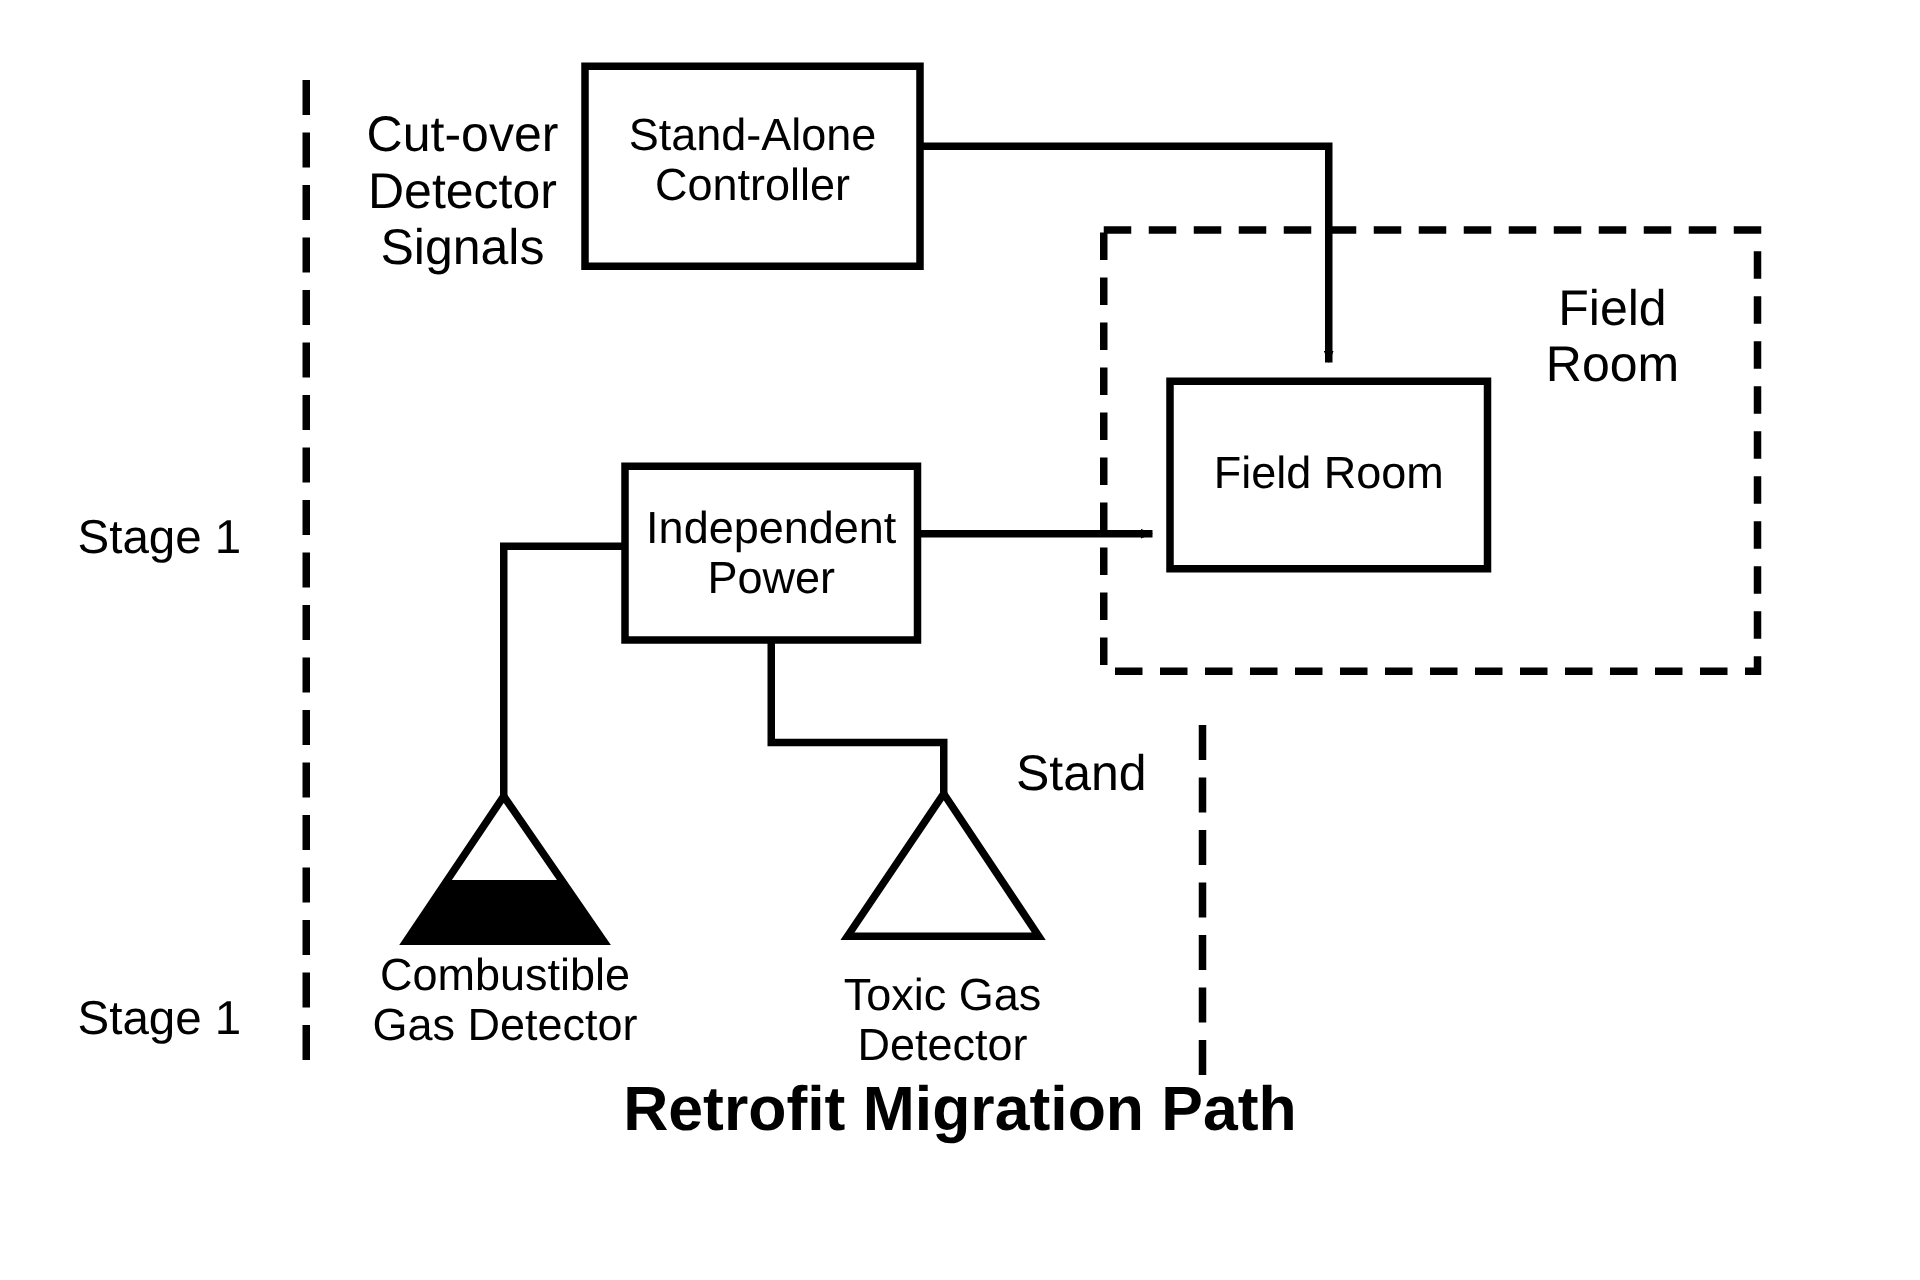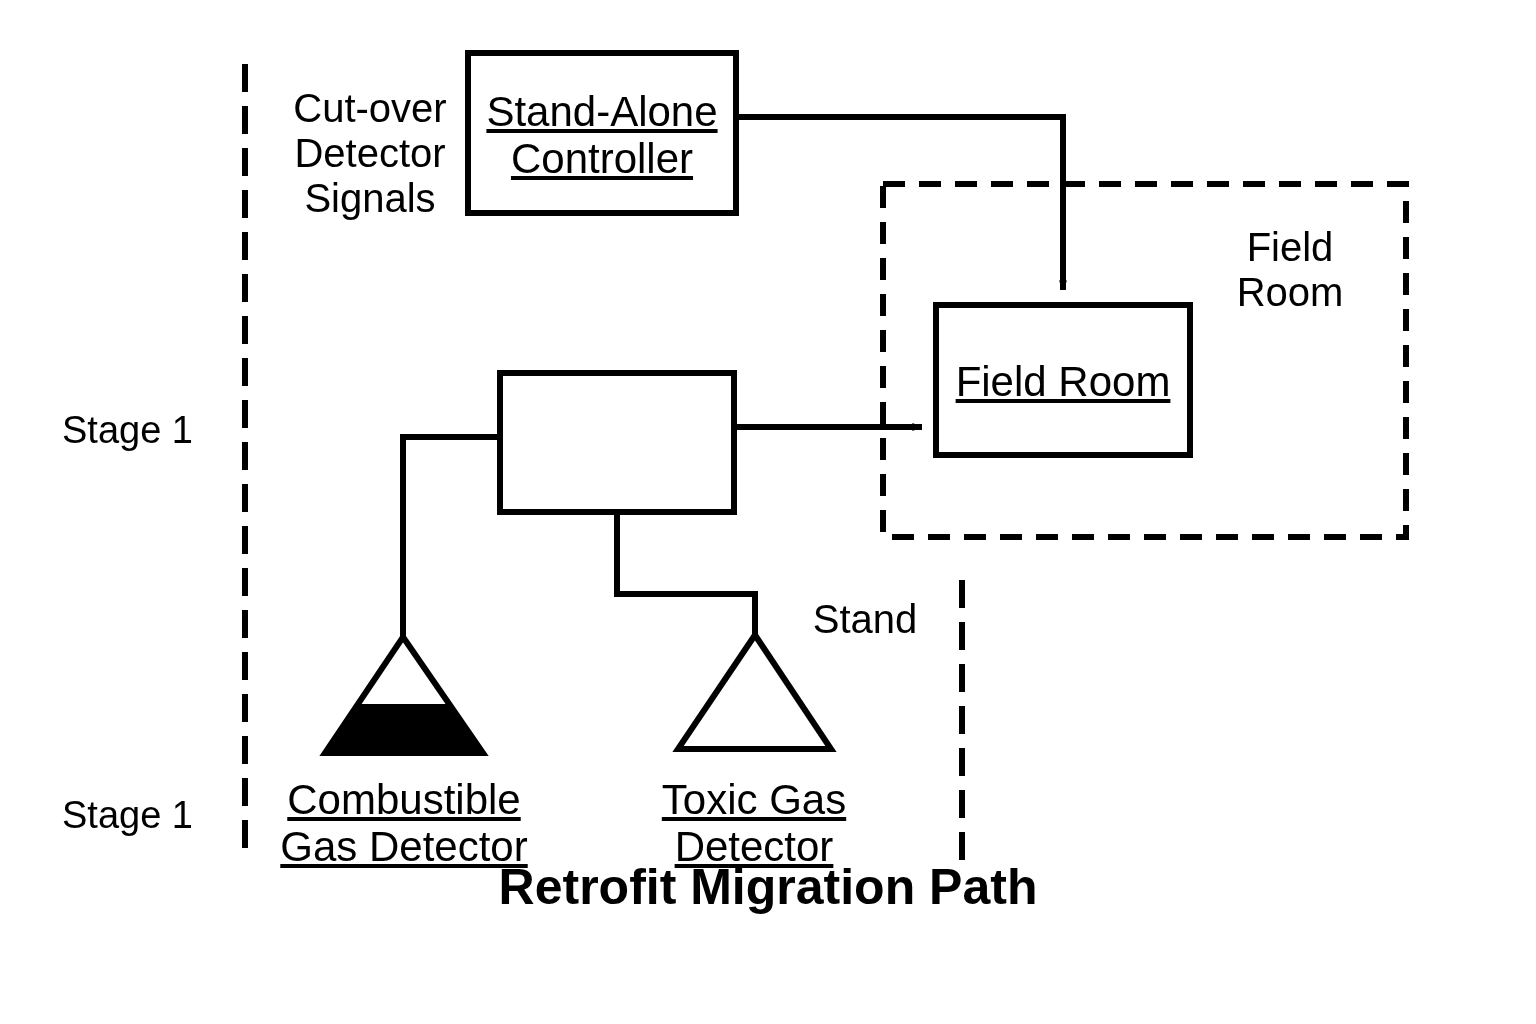--- a/index.html
+++ b/index.html
@@ -29,22 +29,21 @@
     color: #000000;
     line-height: 1.12;
     white-space: pre;
     text-align: center;
   }
   .stage-lbl {
     font-size: 38px;
     text-align: left;
   }
   .node-lbl {
-    font-size: 42px;
-    text-decoration: underline;
+    font-size: 36px;
   }
   .side-lbl {
     font-size: 40px;
   }
   .title-lbl {
     font-size: 50px;
     font-weight: bold;
     text-align: center;
     width: 1536px;
     left: 0;
@@ -101,24 +100,26 @@
 Signals</div>
 
   <div class="lbl side-lbl" style="left:795px; top:597px; width:140px;">Stand</div>
 
   <div class="lbl side-lbl" style="left:1210px; top:225px; width:160px;">Field
 Room</div>
 
   <div class="lbl node-lbl" style="left:468px; top:88px; width:268px;">Stand-Alone
 Controller</div>
 
+  <div class="lbl node-lbl" style="left:486px; top:402px; width:262px;">Independent
+Power</div>
 
   <div class="lbl node-lbl" style="left:936px; top:358px; width:254px;">Field Room</div>
 
-  <div class="lbl node-lbl" style="left:258px; top:776px; width:292px;text-align:center;">Combustible
+  <div class="lbl node-lbl" style="left:258px; top:760px; width:292px;text-align:center;">Combustible
 Gas Detector</div>
 
   <div class="lbl node-lbl" style="left:638px; top:776px; width:232px;">Toxic Gas
 Detector</div>
 
   <div class="lbl title-lbl" style="top:859px;">Retrofit Migration Path</div>
 
 </div>
 
 </body></html>

